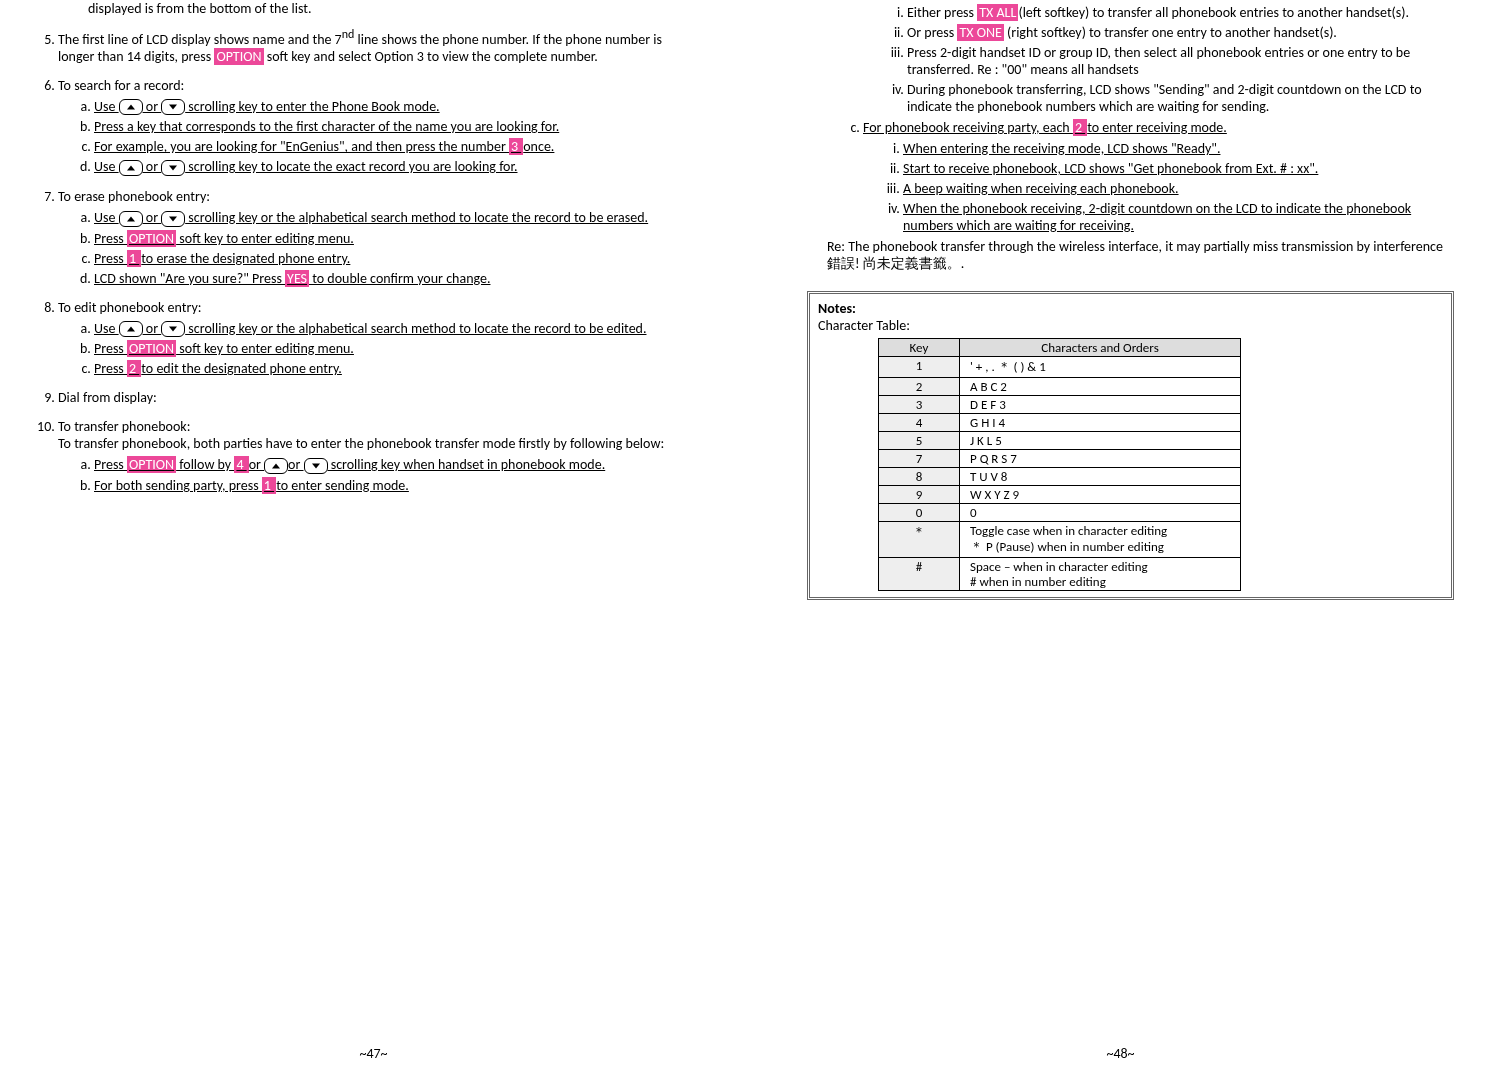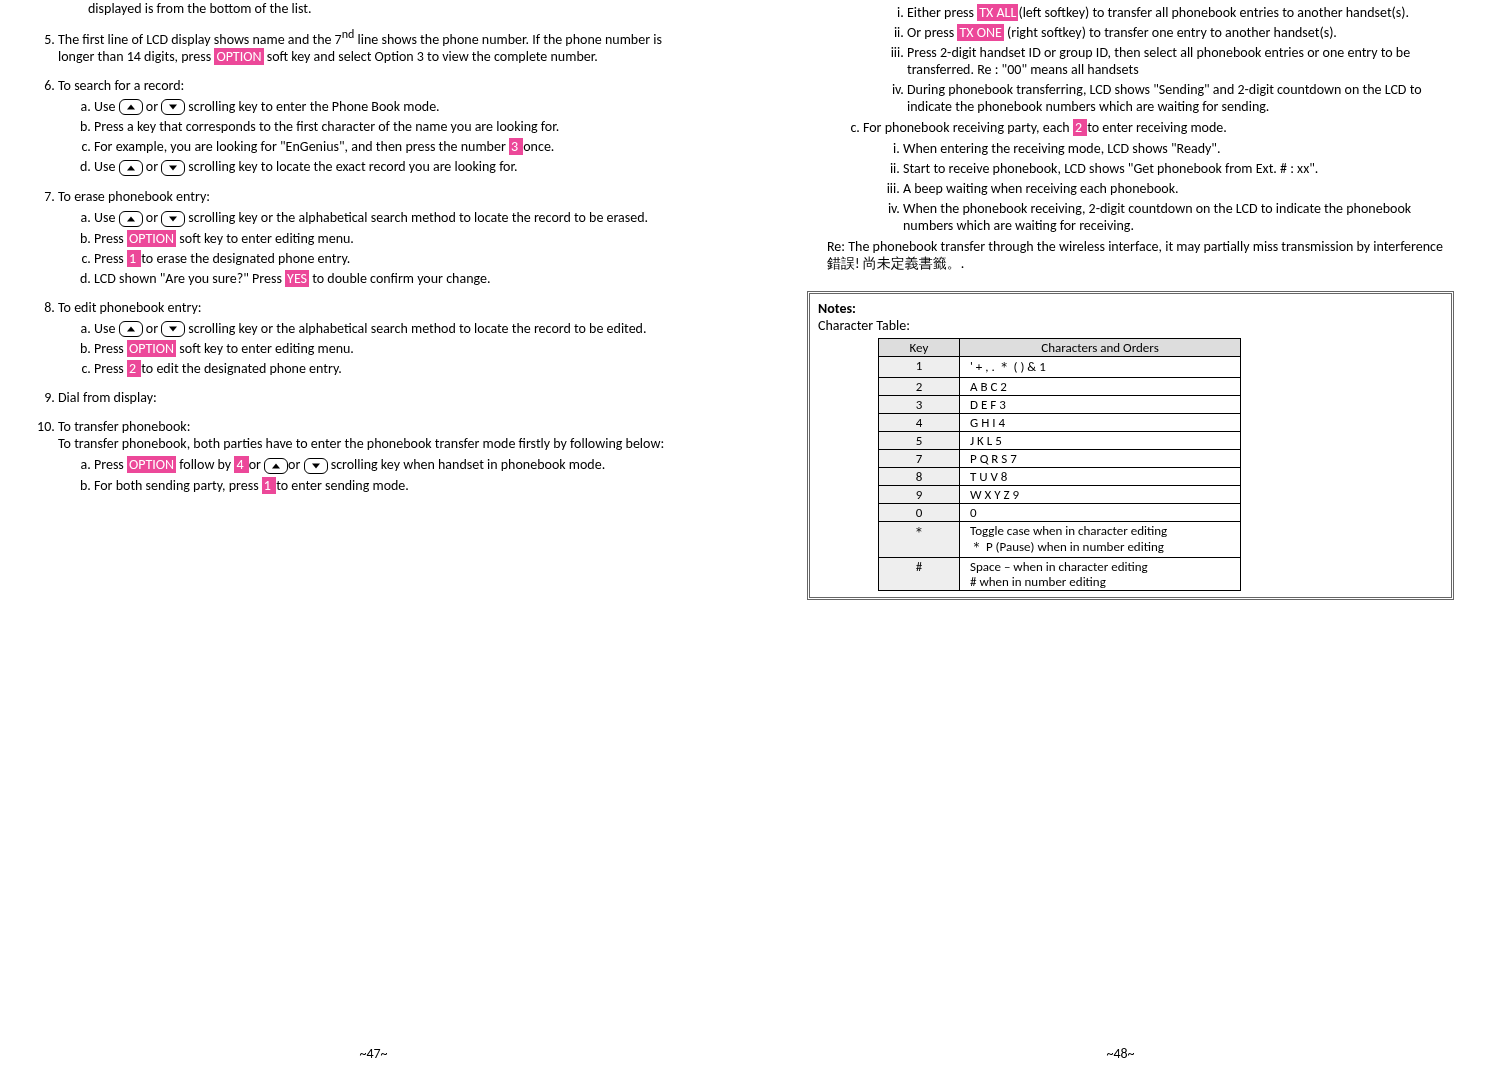--- a/index.html
+++ b/index.html
@@ -25,21 +25,21 @@
   .page-num {
     position: absolute;
     bottom: 16px;
     left: 50%;
     transform: translateX(-50%);
     font-size: 14px;
   }
   ol.num { list-style: decimal; padding-left: 28px; margin: 0; }
   ol.num > li { margin-bottom: 12px; }
   ol.alpha { list-style: lower-alpha; padding-left: 36px; margin: 4px 0; }
-  ol.alpha > li { margin-bottom: 3px; }
+  ol.alpha > li { margin-bottom: 3px; text-decoration: underline; }
   ol.roman { list-style: lower-roman; padding-left: 40px; margin: 4px 0; }
   ol.roman > li { margin-bottom: 3px; }
   .inv {
     background: #ec4899;
     color: #fff;
     padding: 0 2px;
     font-weight: 500;
   }
   .btn {
     display: inline-block;

